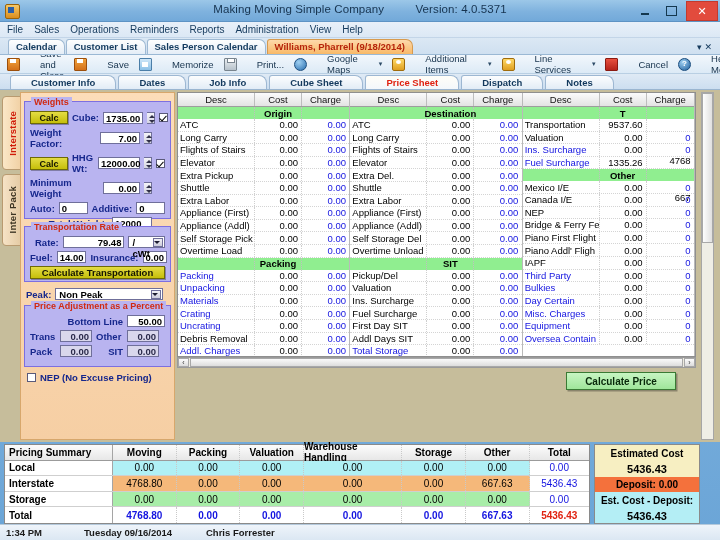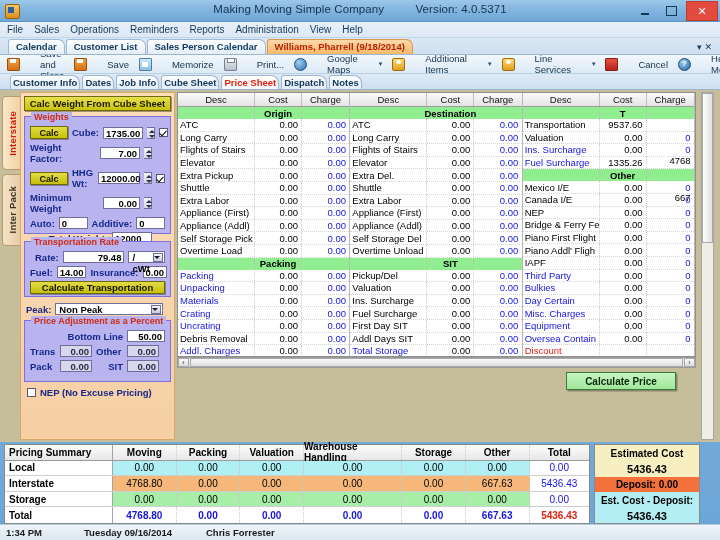--- a/index.html
+++ b/index.html
@@ -68,21 +68,21 @@
   .ic-pers{background:linear-gradient(#ffd967,#e0a021);border:1px solid #a06c0c;border-radius:2px;}
   .ic-pers::after{content:"";position:absolute;left:3px;top:1px;width:5px;height:4px;background:#fff;border-radius:50%;}
   .ic-cancel{background:linear-gradient(#e8503f,#b5231a);border:1px solid #8a1a12;border-radius:1px;}
   .ic-help{background:radial-gradient(circle at 35% 30%,#9fd0f2,#1f5e9c);border:1px solid #174b7d;border-radius:50%;
     color:#fff;font-size:8px;text-align:center;line-height:10px;font-weight:bold;}
   .caret{font-size:7px;color:#2c4a66;margin-left:1px;}
 
   
   .formtabs{height:15px;display:flex;align-items:flex-end;padding-left:10px;
     background:linear-gradient(#dfeaf5,#ccdef0);border-bottom:1px solid #9ab5d0;}
-  .ftab{height:13px;line-height:13px;padding:0 2px;margin-right:2px;font-size:9.5px;font-weight:bold;
+  .ftab{height:13px;line-height:13px;padding:0 20px;margin-right:2px;font-size:9.5px;font-weight:bold;
     color:#12385c;background:linear-gradient(#fcfdfe,#e2ecf6);
     border:1px solid #9db7d2;border-bottom:none;border-radius:3px 8px 0 0;}
   .ftab.active{color:#e02211;background:linear-gradient(#fffef8,#f3f7fb);}
 
   
   .bodyarea{position:relative;height:352px;background:#c6bd9b;overflow:hidden;}
 
   
   .vtabs{position:absolute;left:0;top:0;width:22px;height:352px;}
   .vtab{position:absolute;left:2px;width:19px;
@@ -338,21 +338,20 @@
       <div class="vtab t1 active">
         <span>Interstate</span>
       </div>
       <div class="vtab t2">
         <span>Inter Pack</span>
       </div>
     </div>
 
     <div class="leftpanel">
 
-      <div class="bigbtn">Calc Weight From Cube Sheet</div>
 
       <div class="grp" style="height:118px;">
         <div class="legend">Weights</div>
 
         <div class="row">
           <div class="calcbtn">Calc</div>
           <div class="lbl">Cube:</div>
           <div class="fld" style="width:48px;">1735.00</div>
           <div class="spin"></div>
           <div class="ckb on"></div>
@@ -759,25 +758,20 @@
             </div>
           <div class="r">
               <div class="d blue">Equipment</div>
               <div class="c">0.00</div>
               <div class="g">0</div>
             </div>
           <div class="r">
               <div class="d blue">Oversea Contain</div>
               <div class="c">0.00</div>
               <div class="g">0</div>
-            </div>
-          <div class="r">
-              <div class="d red">Discount</div>
-              <div class="c"></div>
-              <div class="g yel red">5430</div>
             </div>
 
         </div>
 
       </div>
     </div>
 
     <div class="hscroll">
       <div class="hsbtn">‹</div>
       <div class="hsthumb"></div>

